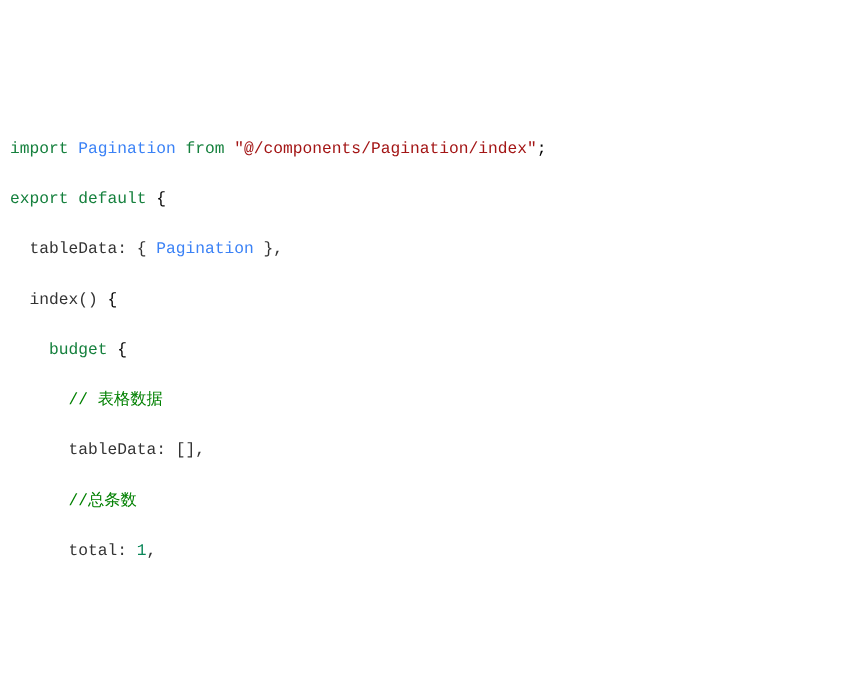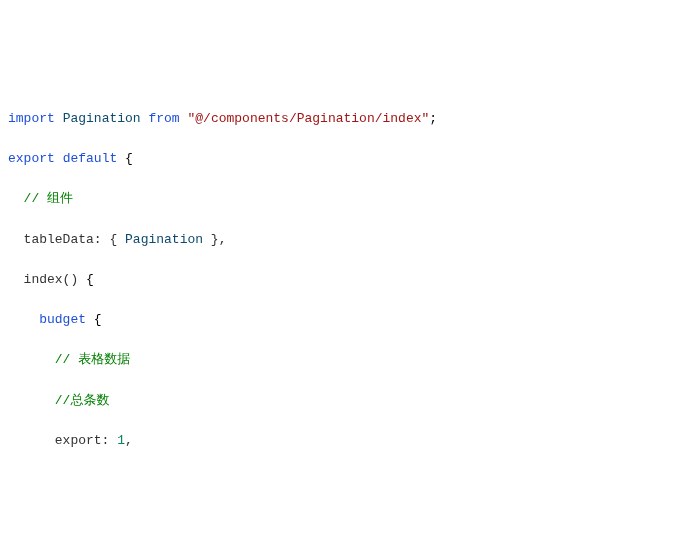--- a/index.html
+++ b/index.html
@@ -6,42 +6,42 @@
     margin: 0;
     padding: 8px;
     background: #ffffff;
     font-family: Consolas, "Courier New", monospace;
     font-size: 13px;
     line-height: 1.55;
     color: #333;
     white-space: pre;
   }
   .line { display: block; }
-  .kw { color: #1d4ed8; }
-  .ident { color: #0c4a6e; }
+  .kw { color: #15803d; }
+  .ident { color: #3b82f6; }
   .str { color: #a31515; }
   .comm { color: #008000; }
   .num { color: #098658; }
   .punct { color: #000; }
 </style>
 </head>
 <body>
 
 
 
 <div>
 <span class="line"><span class="kw">import</span> <span class="ident">Pagination</span> <span class="kw">from</span> <span class="str">"@/components/Pagination/index"</span><span class="punct">;</span></span>
 <span class="line"><span class="kw">export</span> <span class="kw">default</span> <span class="punct">{</span></span>
-<span class="line">  <span class="comm">// 组件</span></span>
 <span class="line">  <span>tableData:</span> { <span class="ident">Pagination</span> },</span>
 <span class="line">  <span>index()</span> <span class="punct">{</span></span>
 <span class="line">    <span class="kw">budget</span> <span class="punct">{</span></span>
 <span class="line">      <span class="comm">// 表格数据</span></span>
+<span class="line">      <span>tableData:</span> <span>[],</span></span>
 <span class="line">      <span class="comm">//总条数</span></span>
-<span class="line">      <span>export:</span> <span class="num">1</span><span>,</span></span>
+<span class="line">      <span>total:</span> <span class="num">1</span><span>,</span></span>
 
 
 
 
 
 
 
 
 
 

